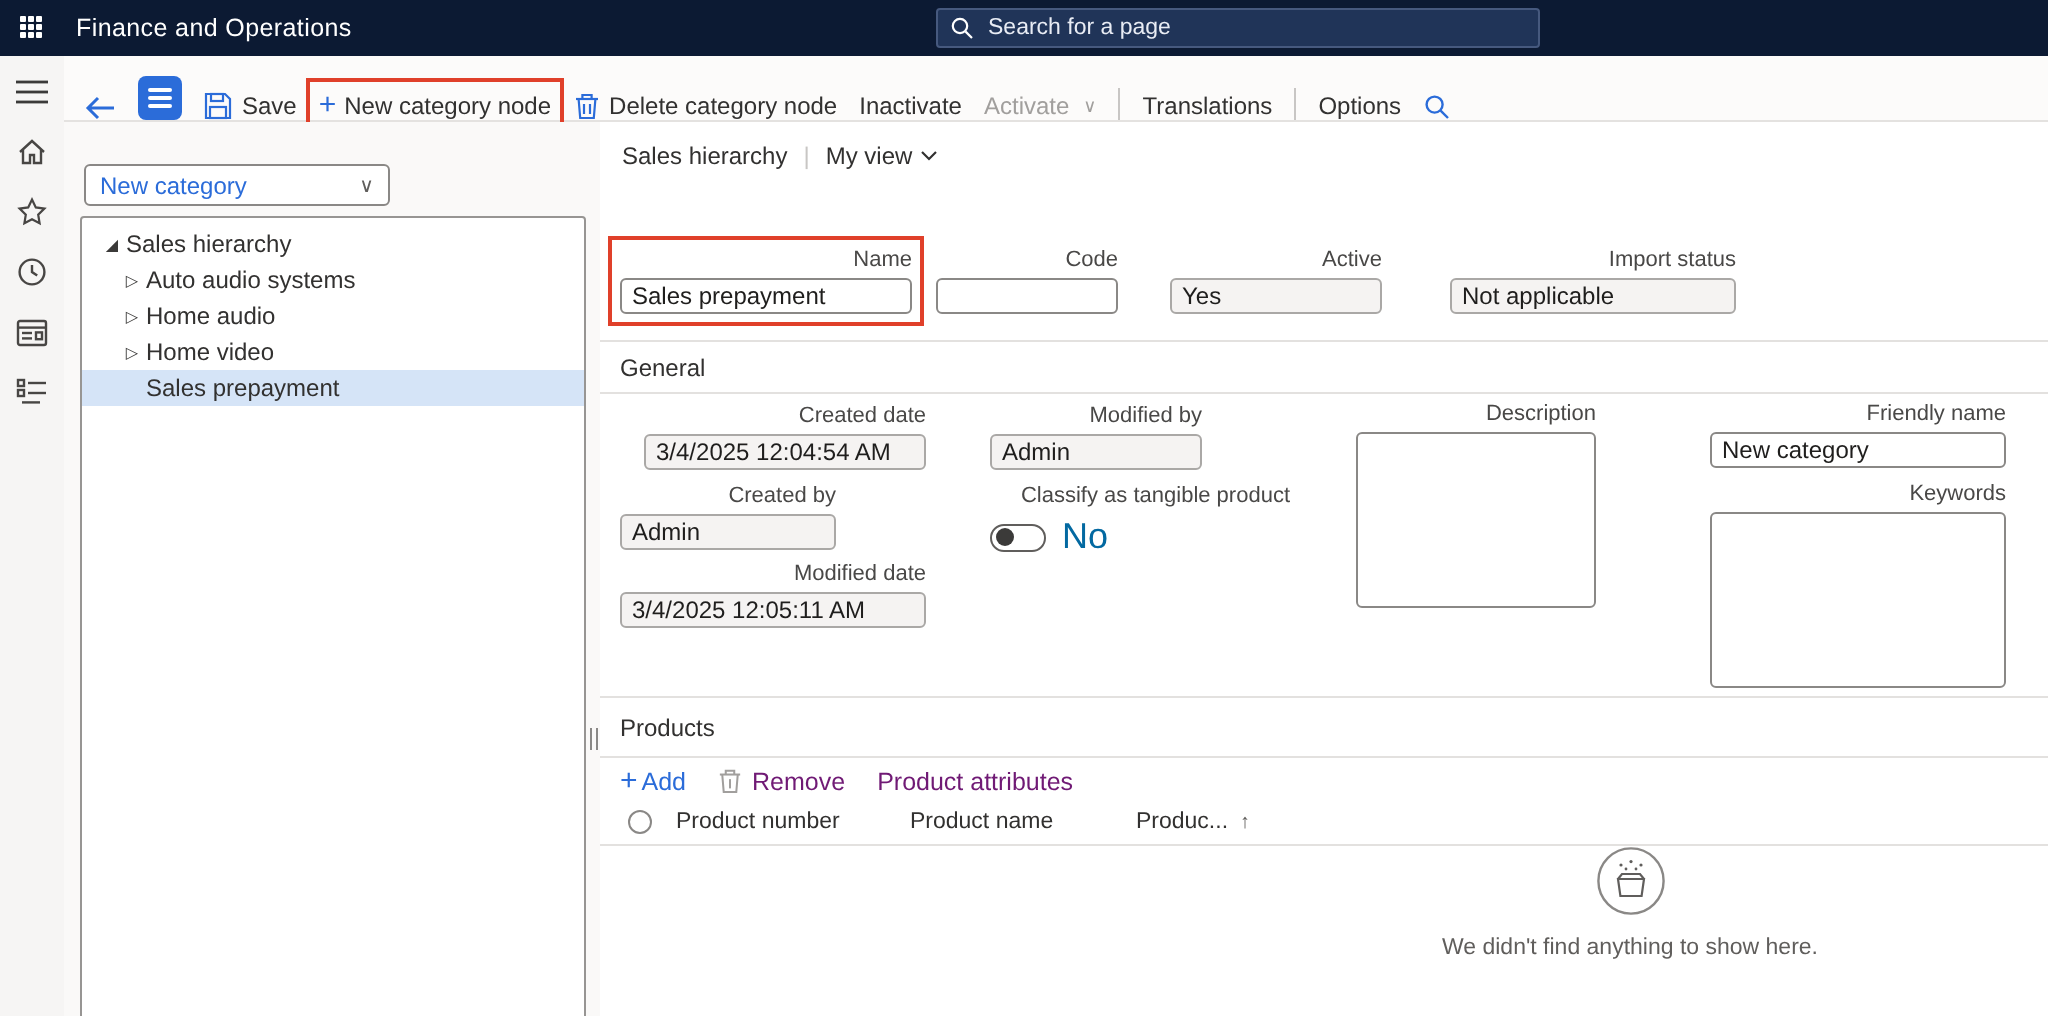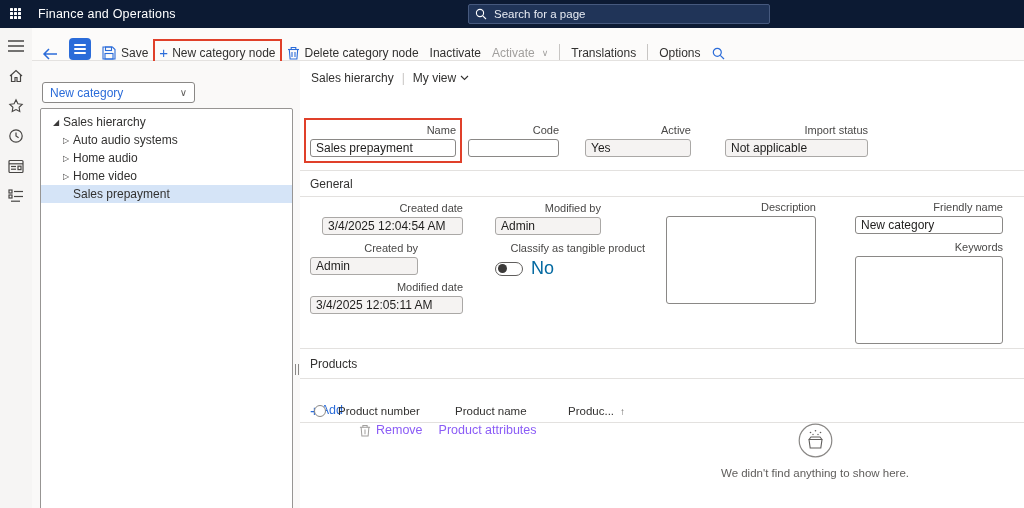--- a/index.html
+++ b/index.html
@@ -63,21 +63,21 @@
   .hline{position:absolute;left:0;width:724px;border-top:1px solid #e3e1df;}
   .sec-title{position:absolute;font-size:12px;color:#323130;}
 
   .toggle-row{display:flex;align-items:center;gap:8px;margin-top:4px;}
   .toggle{width:28px;height:14px;border:1px solid #605e5c;border-radius:8px;position:relative;cursor:pointer;background:#fff;}
   .toggle .knob{position:absolute;left:2px;top:1.5px;width:9px;height:9px;border-radius:50%;background:#3b3a39;}
   .toggle-val{font-size:18px;color:#0369a1;}
 
   .prod-toolbar{position:absolute;left:10px;top:322px;display:flex;align-items:center;gap:16px;font-size:12.5px;}
   .prod-toolbar .add{color:#2b6cd9;display:flex;align-items:center;gap:3px;cursor:pointer;}
-  .prod-toolbar .gray{color:#8b5cf6;display:flex;align-items:center;gap:5px;margin-top:40px;}
+  .prod-toolbar .gray{color:#701a75;display:flex;align-items:center;gap:5px;}
 
   .grid-header{position:absolute;left:0;top:343px;width:724px;height:17px;font-size:11.5px;color:#323130;}
   .grid-header .radio{position:absolute;left:14px;top:1px;width:12px;height:12px;border:1px solid #8a8886;border-radius:50%;background:#fff;cursor:pointer;}
   .col{position:absolute;top:1px;white-space:nowrap;cursor:pointer;}
   .sort-arrow{font-size:10px;color:#605e5c;margin-left:6px;}
 
   .empty{position:absolute;left:515px;top:362px;transform:translateX(-50%);text-align:center;width:320px;}
   .empty .msg{font-size:11.5px;color:#605e5c;margin-top:5px;}
 </style>
 </head>
@@ -298,21 +298,21 @@
     <div class="field" style="left:195px;top:181px;width:150px;">
       <span class="flabel">Classify as tangible product</span>
       <span class="toggle-row">
         <span class="toggle">
             <span class="knob"></span>
           </span>
         <span class="toggle-val">No</span>
       </span>
     </div>
 
-    <div class="field" style="left:366px;top:140px;width:150px;">
+    <div class="field" style="left:378px;top:140px;width:120px;">
       <span class="flabel">Description</span>
       <textarea style="height: 88px;"></textarea>
     </div>
 
     <div class="field" style="left:555px;top:140px;width:148px;">
       <span class="flabel">Friendly name</span>
       <input value="New category" style="">
     </div>
     <div class="field" style="left:555px;top:180px;width:148px;">
       <span class="flabel">Keywords</span>

